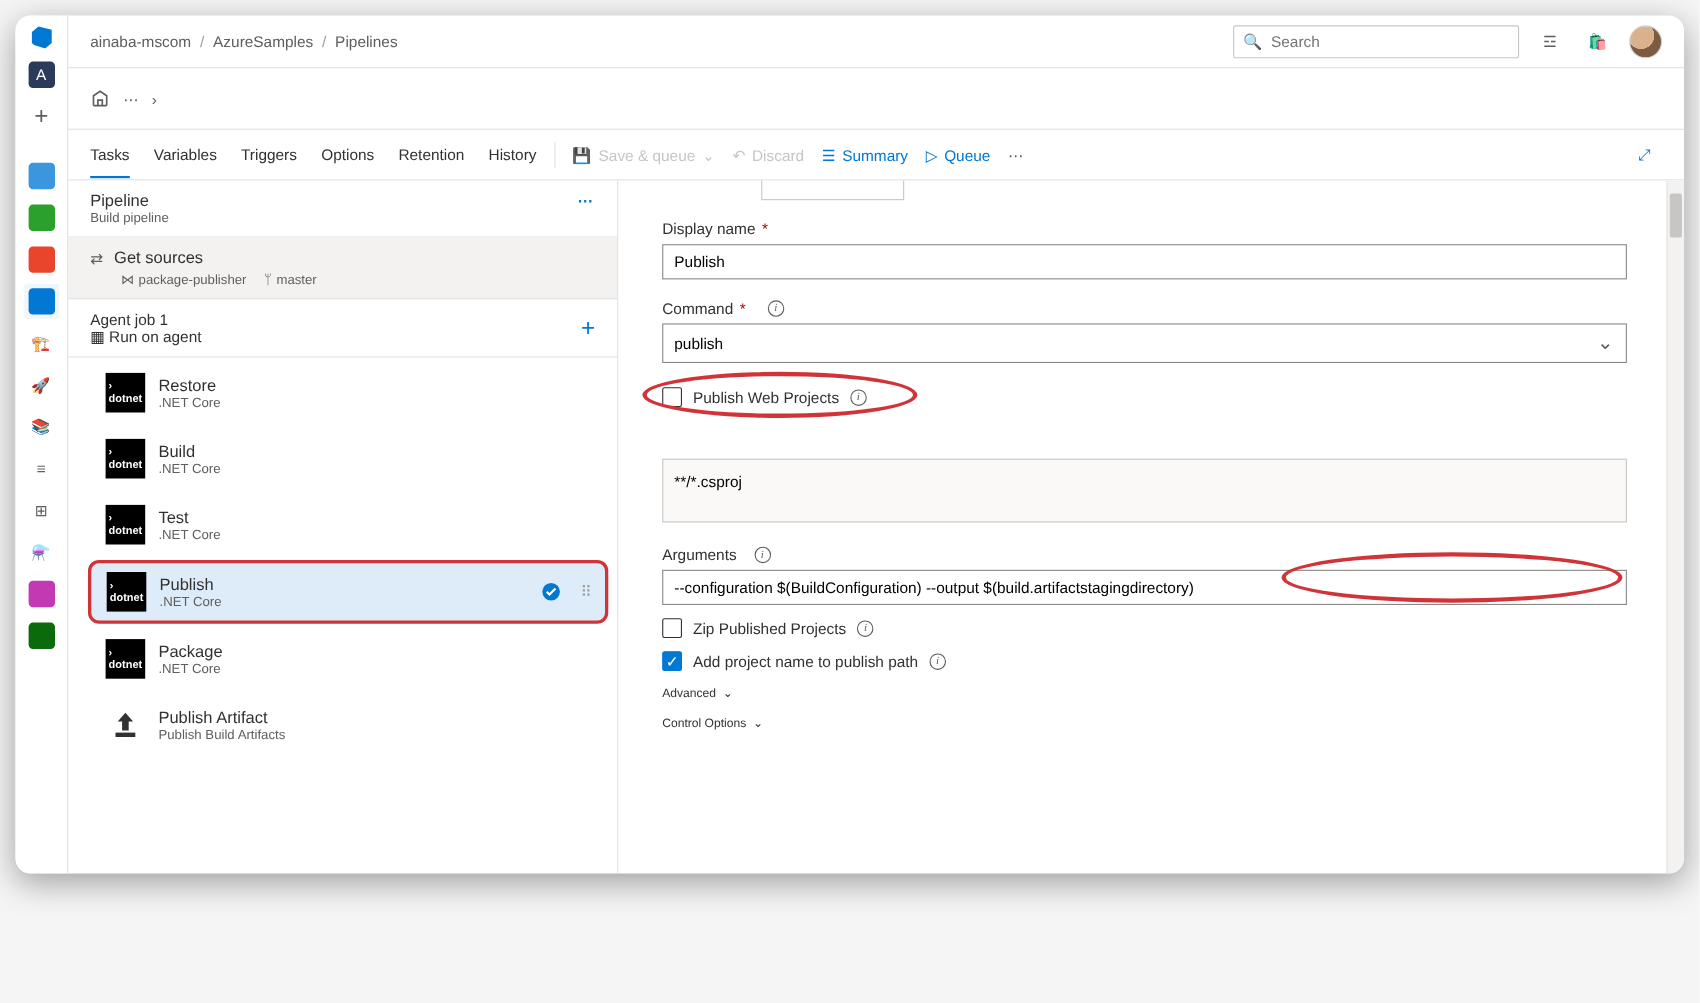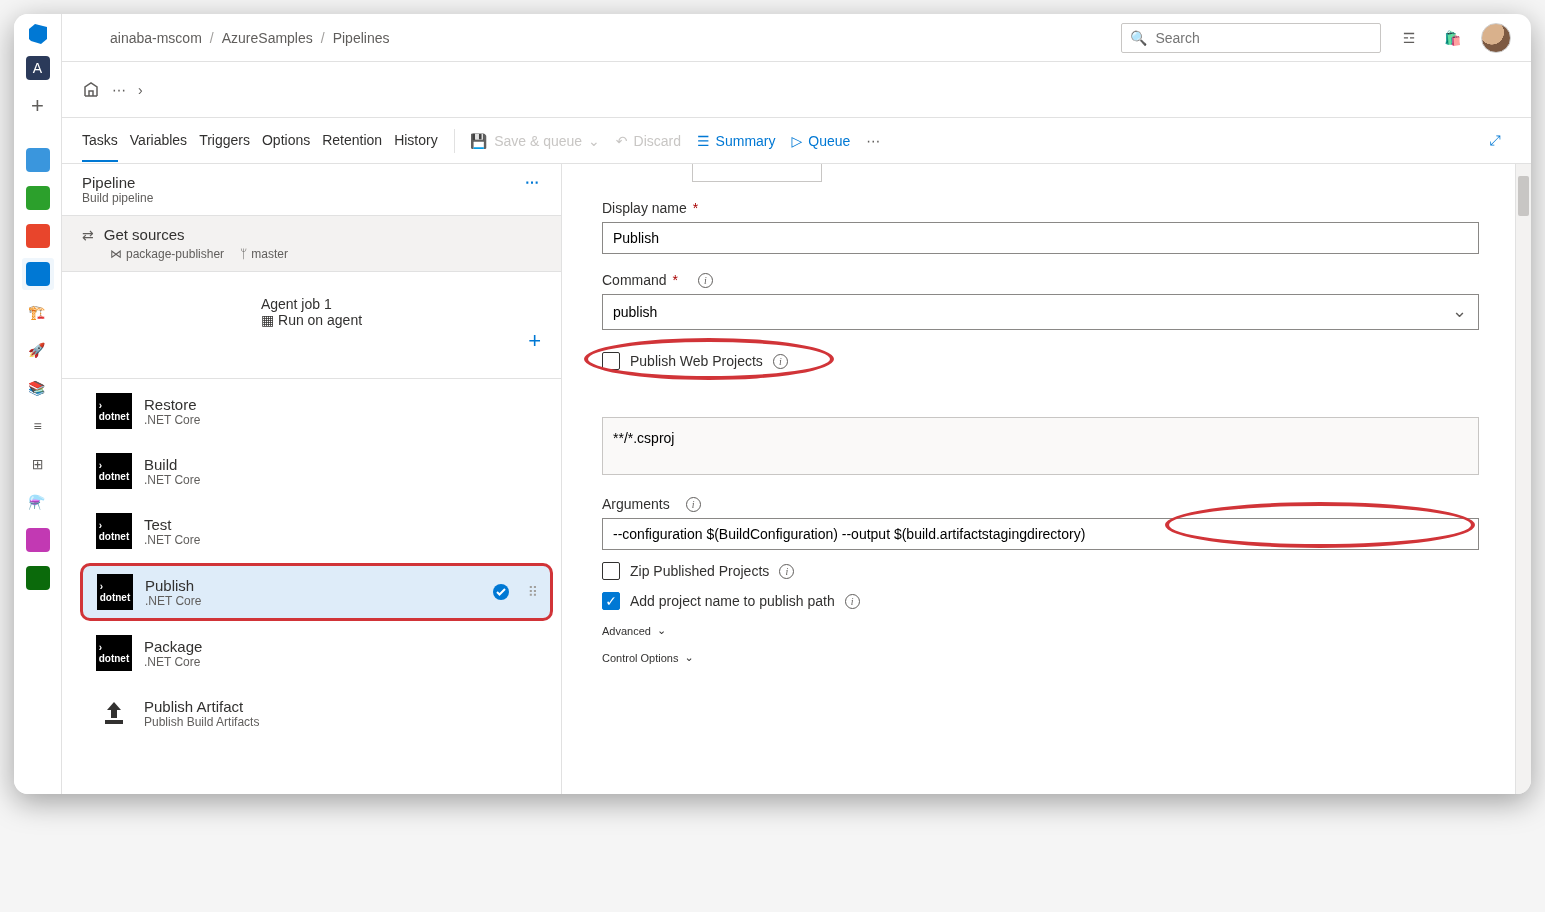--- a/index.html
+++ b/index.html
@@ -22,36 +22,36 @@
   .rail{width:48px;background:#fff;border-right:1px solid var(--border);display:flex;flex-direction:column;align-items:center;padding-top:6px;gap:6px;}
   .rail .logo{width:26px;height:26px;display:flex;align-items:center;justify-content:center;}
   .rail .railbtn{width:32px;height:32px;display:flex;align-items:center;justify-content:center;border-radius:3px;color:#605e5c;}
   .rail .railbtn.sel{background:#eff6fc;color:var(--blue);}
   .rail .plus{font-size:22px;color:#605e5c;width:32px;height:32px;display:flex;align-items:center;justify-content:center;}
   .rail .pi{width:24px;height:24px;border-radius:4px;display:flex;align-items:center;justify-content:center;font-size:14px;}
   
   .main{flex:1;display:flex;flex-direction:column;min-width:0;}
   
   .topbar{height:48px;display:flex;align-items:center;padding:0 20px;border-bottom:1px solid var(--border);gap:8px;}
-  .crumbs{display:flex;align-items:center;gap:8px;color:var(--muted);margin-left:28px;}
+  .crumbs{display:flex;align-items:center;gap:8px;color:var(--muted);}
   .crumbs a{color:var(--muted);text-decoration:none;}
   .sep{color:#a19f9d;}
   .searchwrap{margin-left:auto;display:flex;align-items:center;gap:12px;}
   .searchbox{display:flex;align-items:center;border:1px solid #c8c6c4;border-radius:2px;height:30px;width:260px;padding:0 8px;color:#605e5c;}
   .searchbox input{border:none;outline:none;flex:1;font-size:14px;background:transparent;color:var(--text);}
   .iconbtn{width:32px;height:32px;display:flex;align-items:center;justify-content:center;color:#605e5c;}
   .avatar{width:30px;height:30px;border-radius:50%;background:radial-gradient(circle at 35% 30%,#d9b18c 0 45%,#7d5a42 46% 100%);border:1px solid #cfcfcf;}
   
   .titlebar{height:56px;display:flex;align-items:center;padding:0 20px;gap:12px;border-bottom:1px solid var(--border);}
   .titlebar .pipeicon{color:#605e5c;}
   .titlebar h1{font-size:20px;font-weight:400;margin:0;}
   .chev{color:#605e5c;font-size:14px;}
   
   .cmdrow{height:46px;display:flex;align-items:center;padding:0 20px;border-bottom:1px solid var(--border);gap:16px;}
-  .tabs{display:flex;gap:12px;}
+  .tabs{display:flex;gap:22px;}
   .tab{padding:12px 0;color:var(--text);cursor:pointer;border-bottom:2px solid transparent;}
   .tab.active{color:var(--text);border-bottom:2px solid var(--blue);font-weight:400;}
   .vline{width:1px;height:24px;background:var(--border);}
   .cmd{display:flex;align-items:center;gap:6px;color:var(--muted);}
   .cmd.blue{color:var(--blue);}
   .cmd.disabled{color:#c8c6c4;}
   .expand{margin-left:auto;color:var(--blue);}
   
   .body{flex:1;display:flex;min-height:0;}
   .left{width:500px;border-right:1px solid var(--border);overflow:auto;}
@@ -59,21 +59,21 @@
   
   .ph{padding:10px 20px;border-bottom:1px solid var(--border);display:flex;}
   .ph .t{font-size:15px;}
   .ph .s{font-size:12px;color:var(--muted);}
   .ph .more{margin-left:auto;color:var(--blue);letter-spacing:2px;font-weight:bold;}
   .src{background:var(--hover);padding:10px 20px;border-bottom:1px solid var(--border);}
   .srcrow{display:flex;align-items:center;gap:10px;}
   .srclabel{font-size:15px;}
   .srcmeta{font-size:12px;color:var(--muted);display:flex;gap:16px;margin-top:4px;margin-left:28px;}
   .srcmeta span{display:flex;align-items:center;gap:4px;}
-  .job{padding:24px 20px;border-bottom:1px solid var(--border);display:flex;align-items:center;flex-direction:column;}
+  .job{padding:10px 20px;border-bottom:1px solid var(--border);display:flex;align-items:center;}
   .job .add{margin-left:auto;color:var(--blue);font-size:22px;font-weight:300;}
   .tasks{padding-left:10px;}
   .task{display:flex;align-items:center;gap:12px;padding:8px 14px;cursor:pointer;border:2px solid transparent;border-radius:4px;margin:4px 8px;}
   .task.selected{background:var(--lightblue);border:3px solid #d13438;border-radius:10px;}
   .taskicon{width:36px;height:36px;background:#000;color:#fff;font-size:10px;display:flex;align-items:center;justify-content:center;font-weight:bold;flex-shrink:0;}
   .taskicon.upload{background:transparent;color:#323130;font-size:28px;}
   .tlabel{font-size:15px;}
   .tsub{font-size:12px;color:var(--muted);}
   .task .ok{margin-left:auto;color:var(--blue);}
   .grip{color:#a19f9d;margin-left:6px;font-size:14px;letter-spacing:-2px;}

